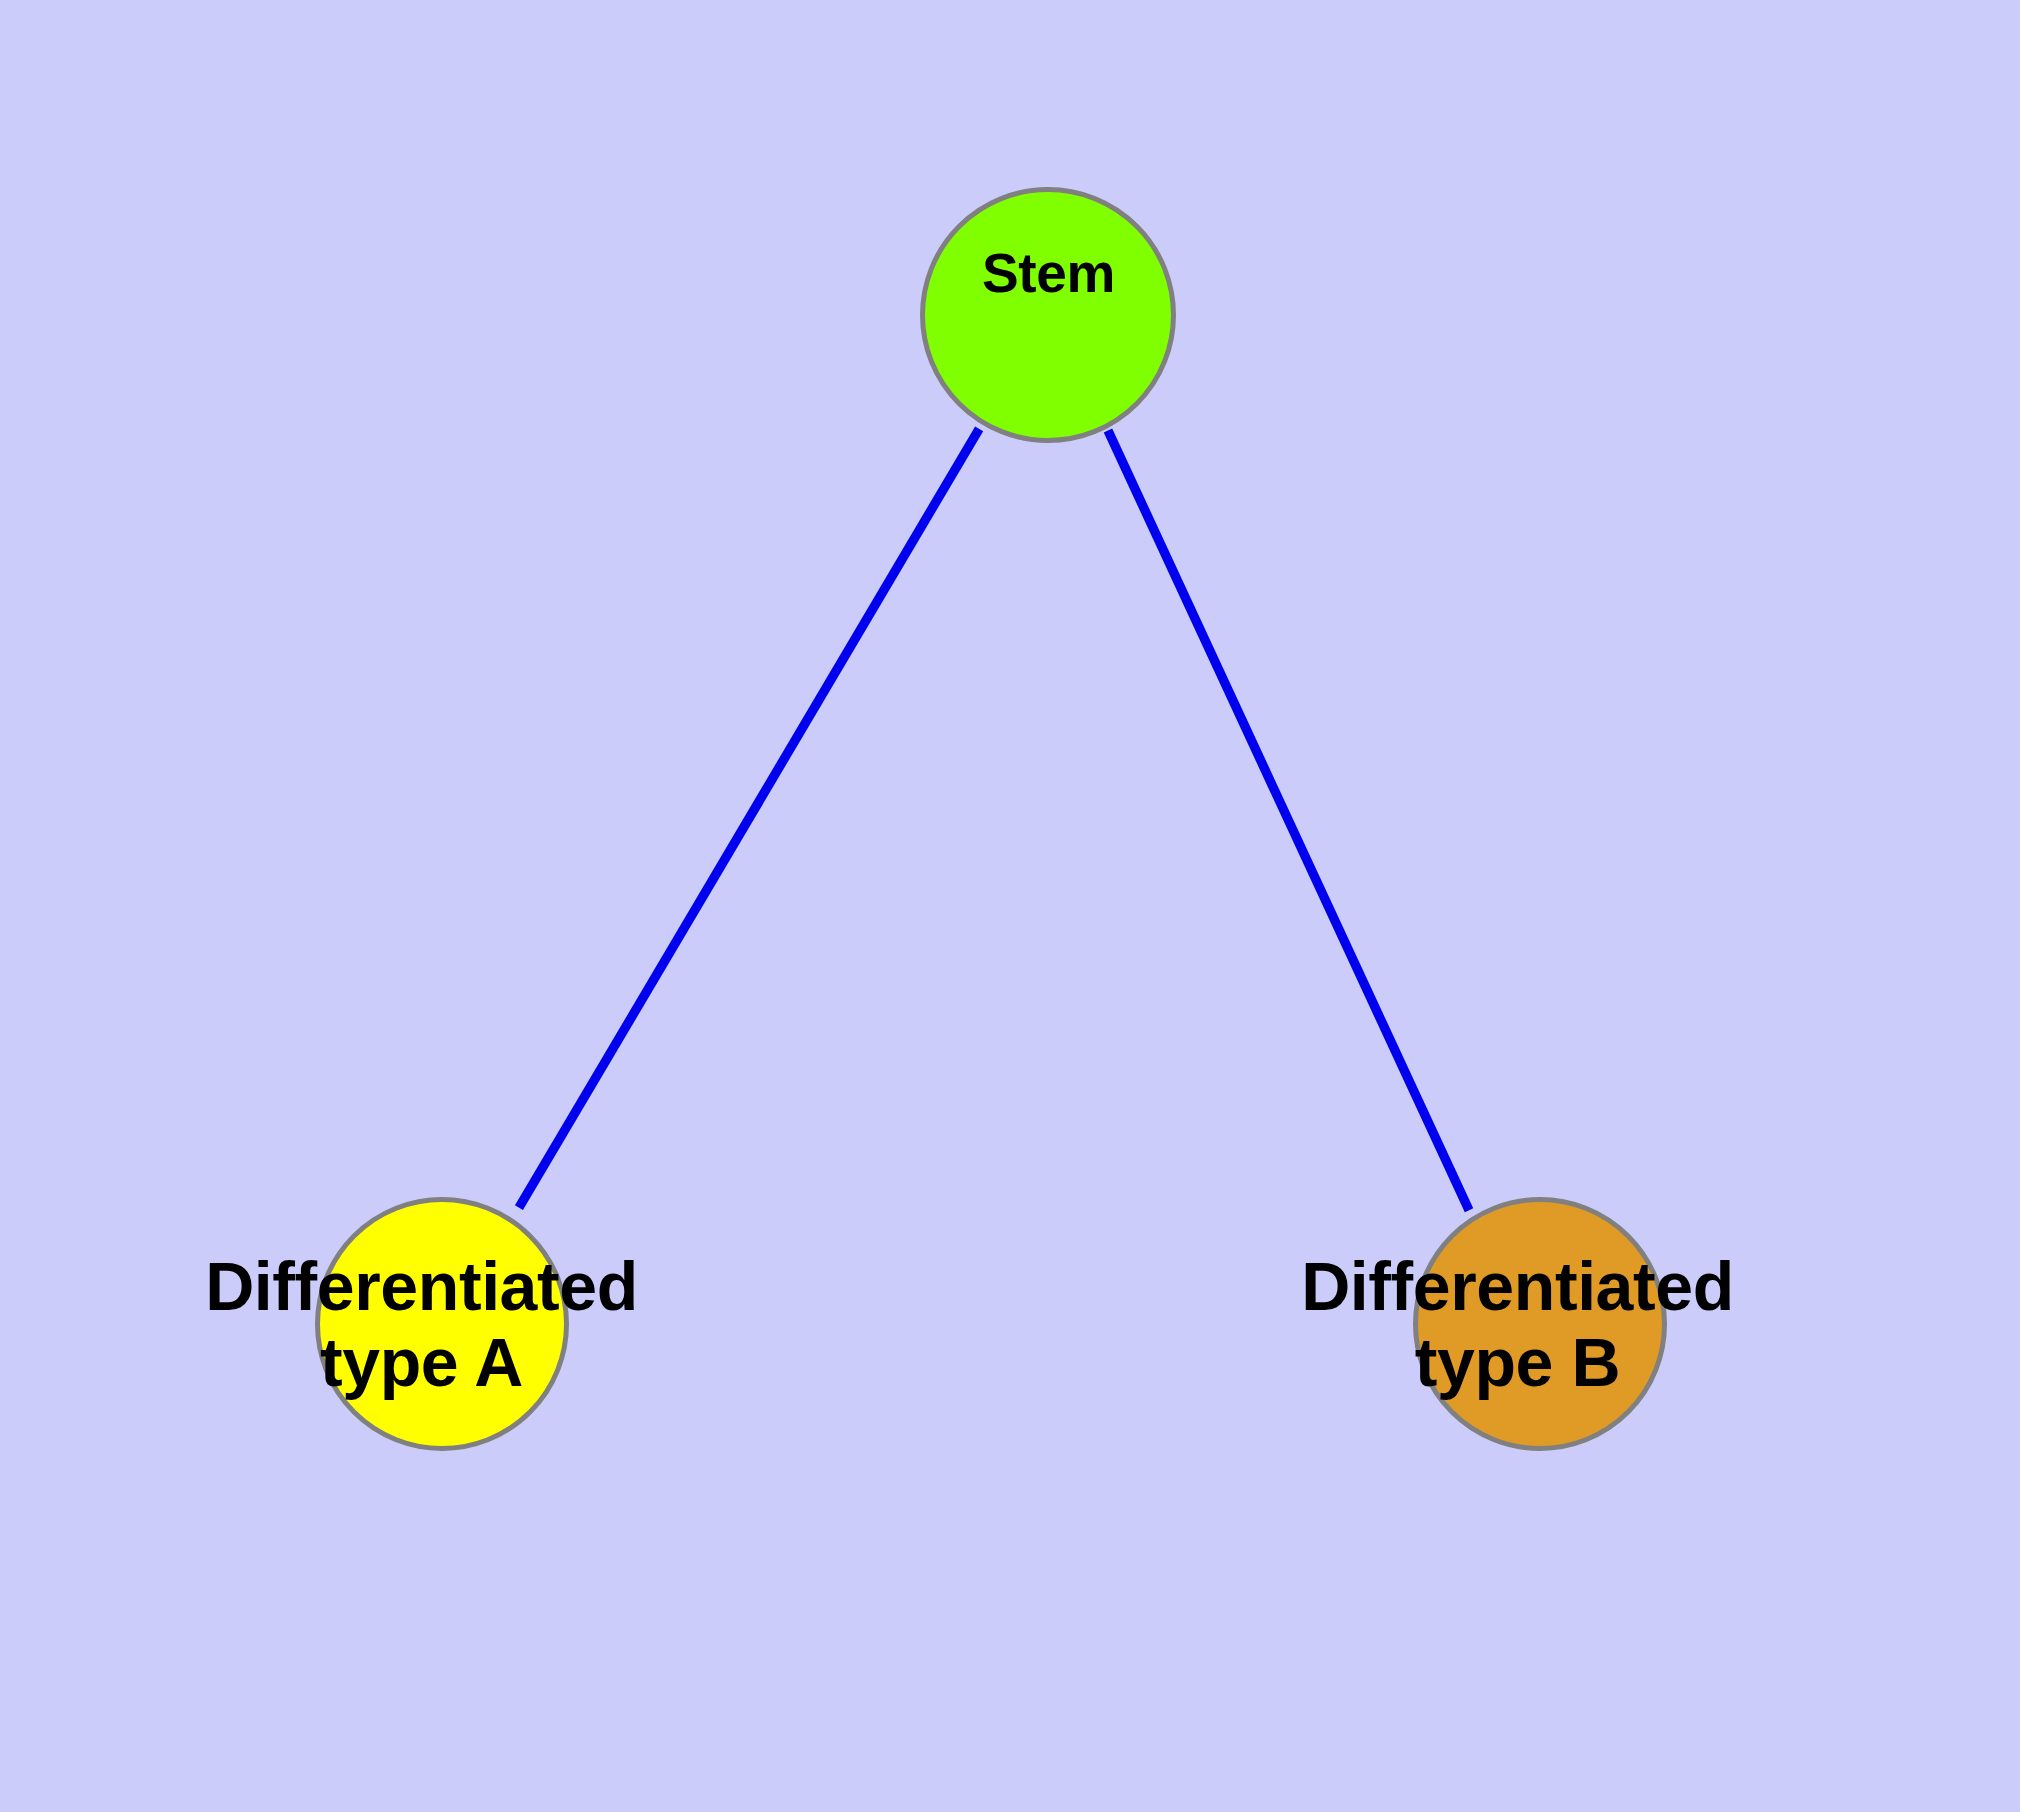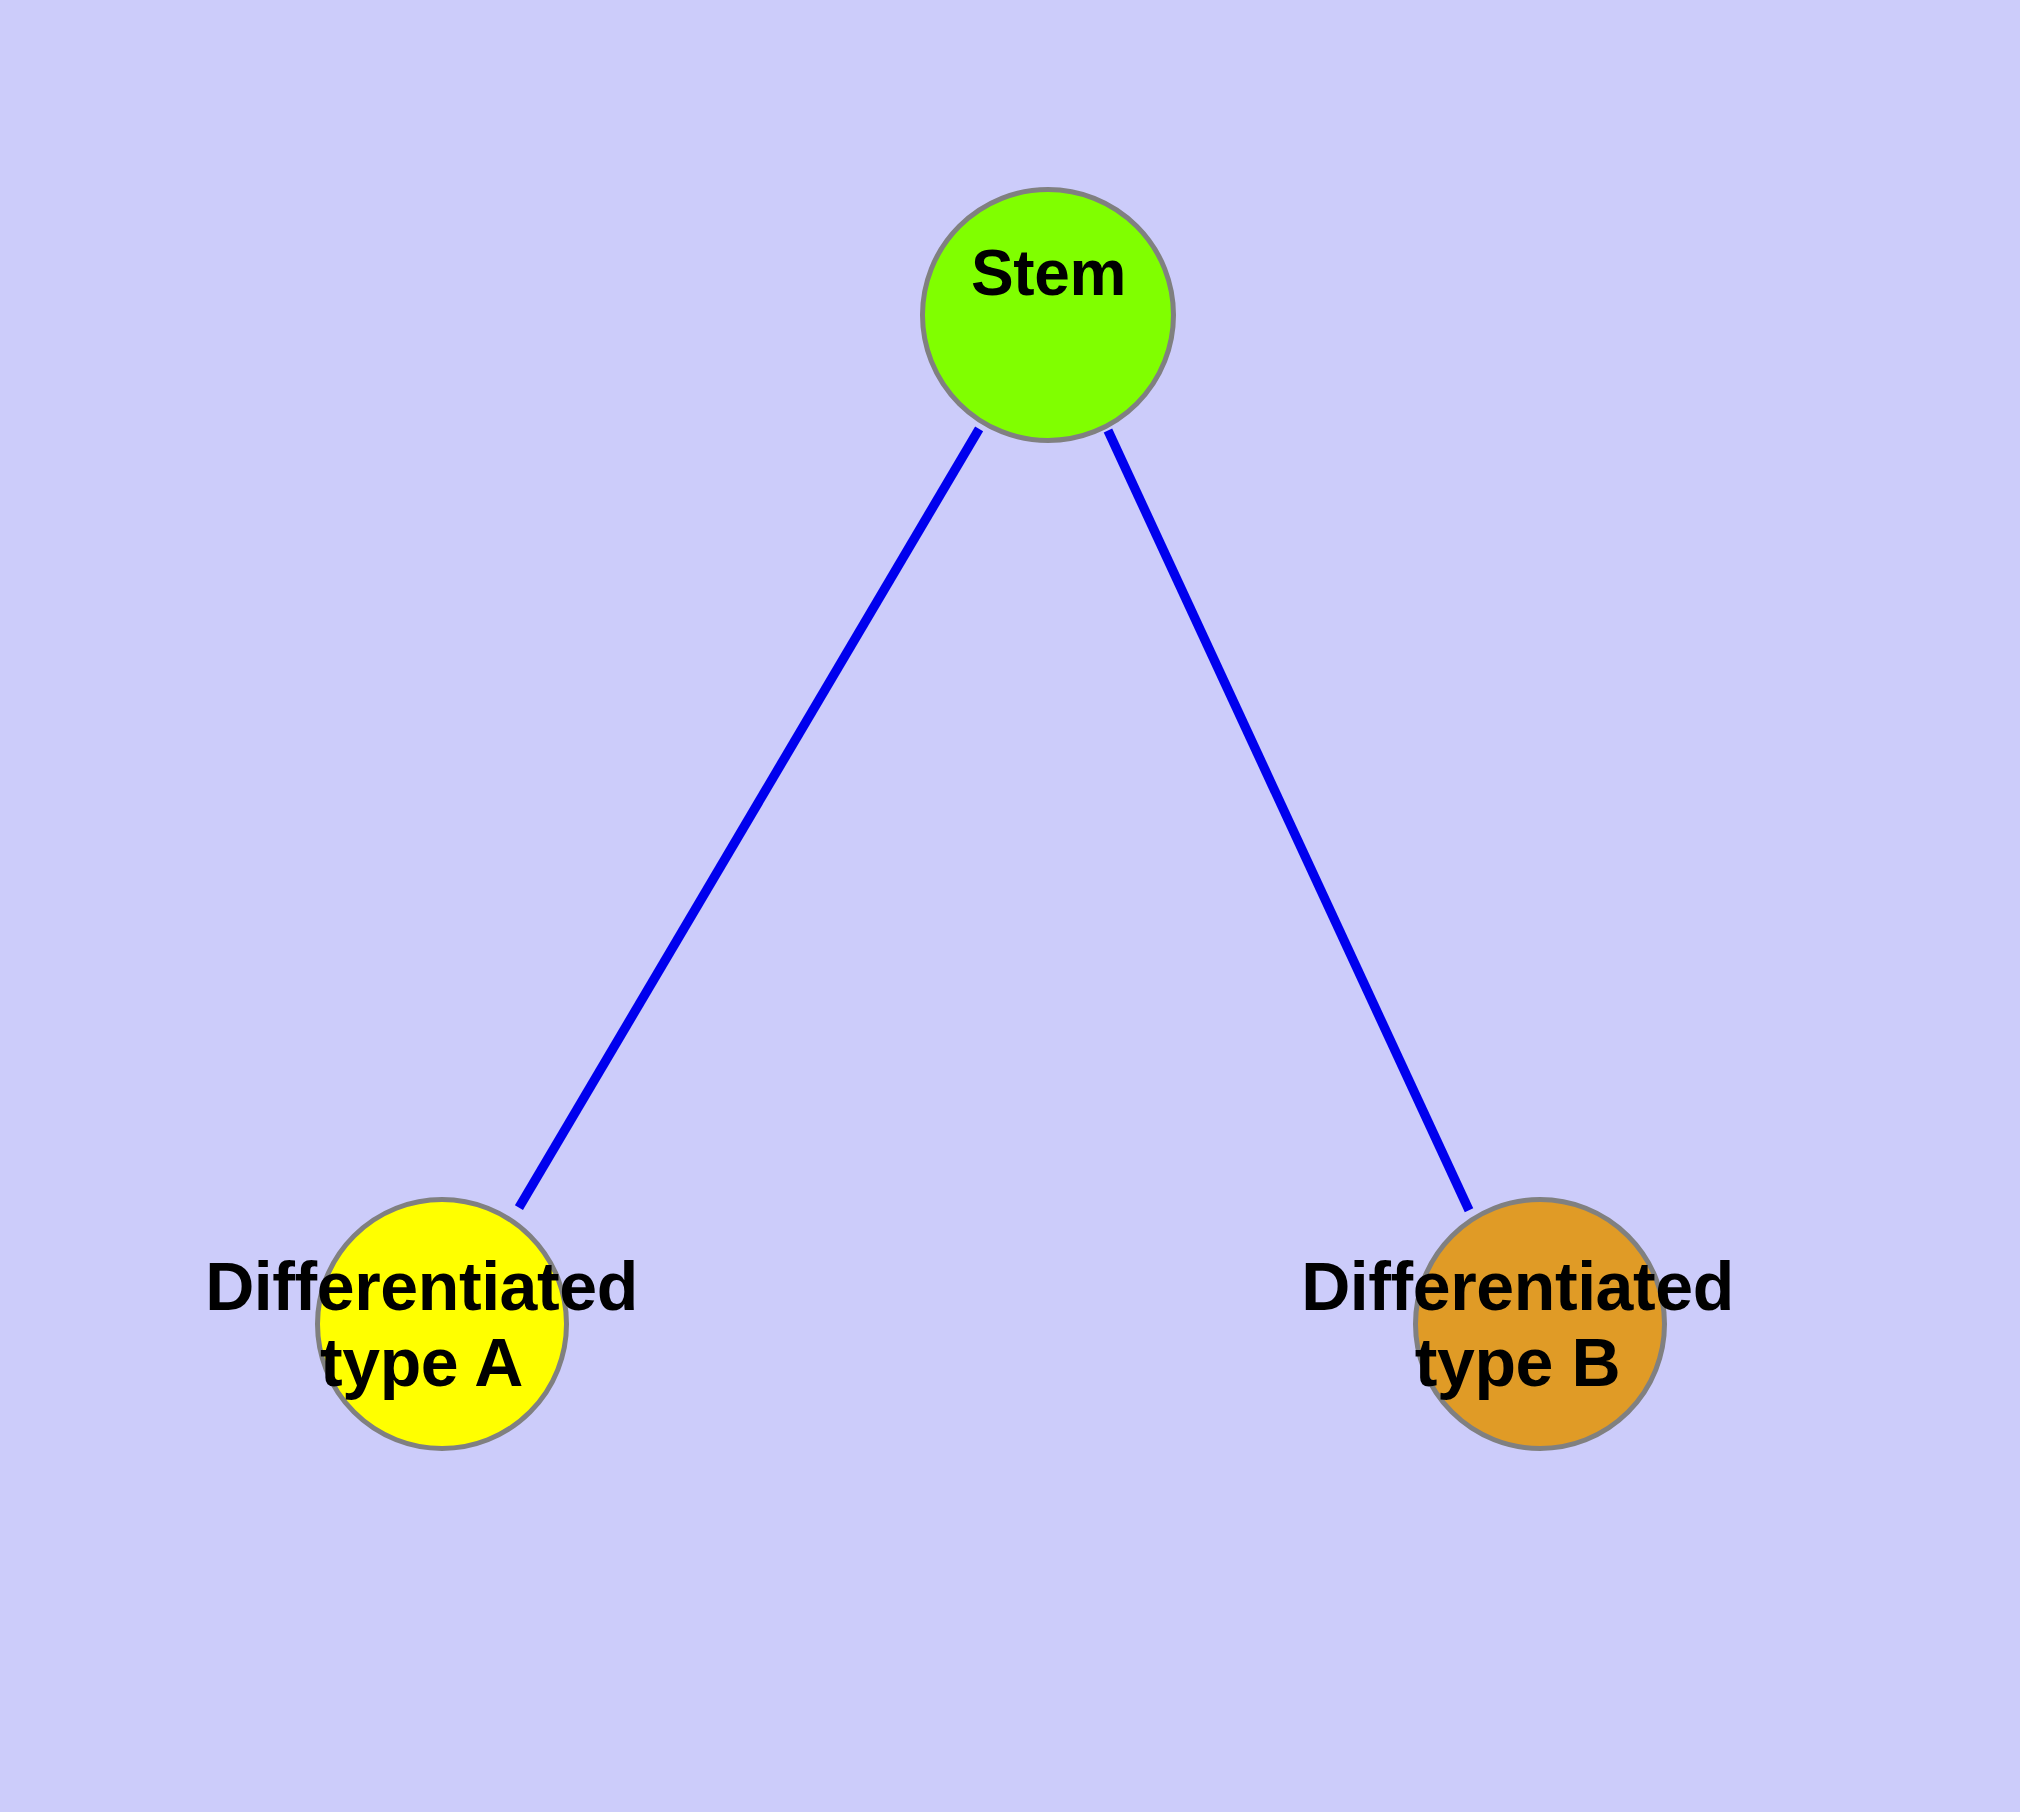--- a/index.html
+++ b/index.html
@@ -60,21 +60,21 @@
     text-align: center;
     line-height: 1.12;
     white-space: pre-line;
     letter-spacing: -0.4px;
     pointer-events: none;
   }
   #label-stem {
     left: 794px;
     top: 273px;
     width: 509px;
-    font-size: 64px;
+    font-size: 55px;
     line-height: 1.0;
     transform: translateY(-50%);
   }
   #label-type-a {
     left: 167px;
     top: 1324px;
     width: 509px;
     font-size: 68px;
     transform: translateY(-50%);
   }

